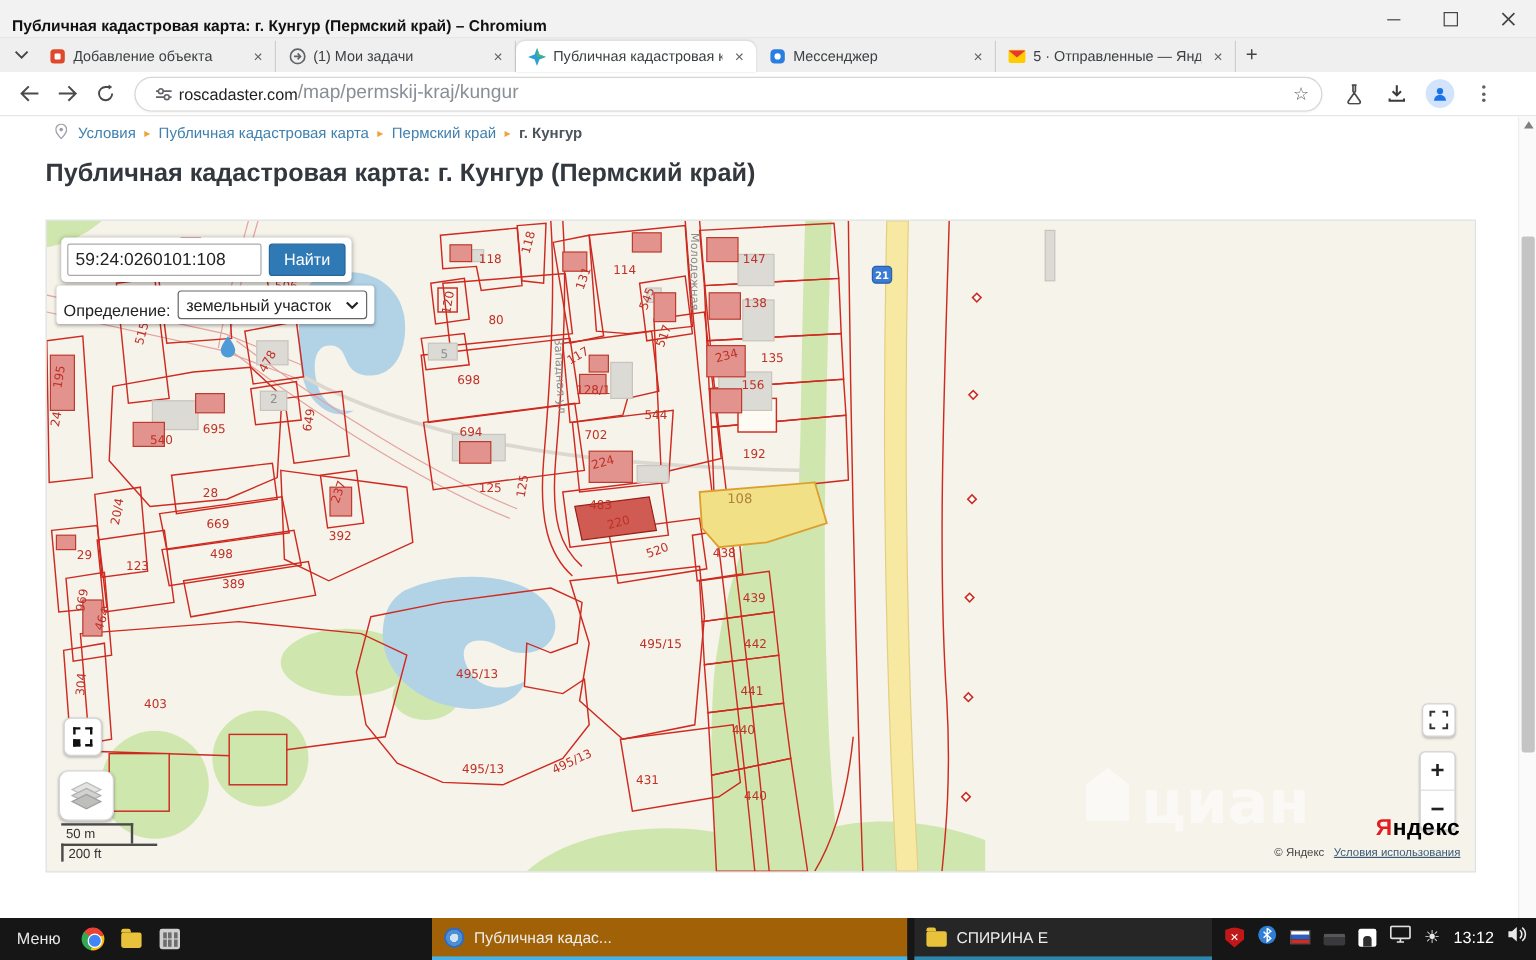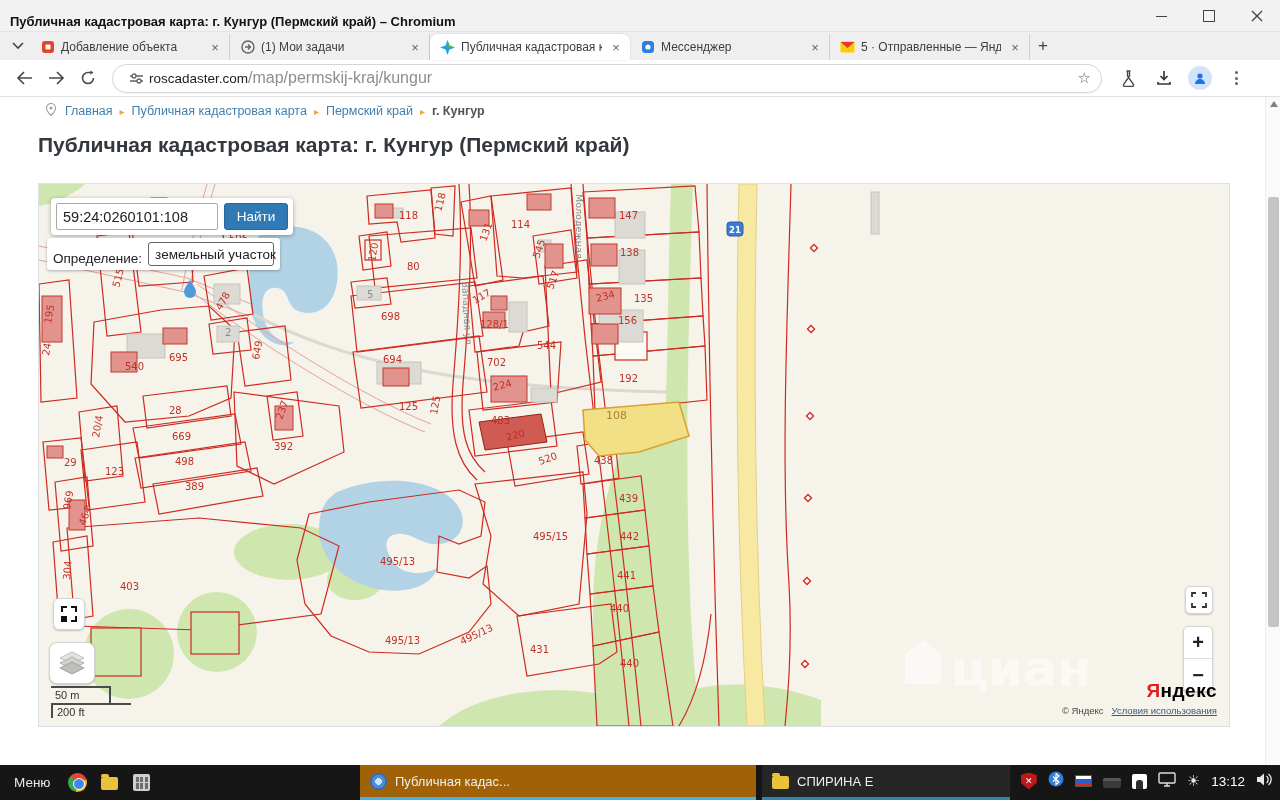--- a/index.html
+++ b/index.html
@@ -54,21 +54,21 @@
   .plbl { font:10px "DejaVu Sans",sans-serif; fill:#bf3127; }
   .plbl.gray { fill:#8d8d8d; }
   .plbl.hl { fill:#ad8136; font-size:11px; }
   .stlbl { font:9.5px "DejaVu Sans",sans-serif; fill:#8a8a8a; }
 
   
   .search-card { position:absolute; left:12px; top:14px; background:#fff; border-radius:4px; padding:5px; display:flex; gap:6px; box-shadow:0 1px 4px rgba(0,0,0,.35); }
   .search-card input { width:162px; height:27px; border:1px solid #a9a9a9; border-radius:2px; font-size:14.5px; padding:0 6px; color:#222; font-family:"Liberation Sans",sans-serif;}
   .btn-find { width:64px; height:27px; background:#2f79b5; border:1px solid #28669a; border-radius:3px; color:#fff; font-size:13.5px; }
   .def-card { position:absolute; left:8px; top:54px; background:#fff; border-radius:3px; padding:4px 6px; display:flex; align-items:flex-end; gap:6px; box-shadow:0 1px 3px rgba(0,0,0,.3); font-size:13.5px; color:#222;}
-  .def-select { width:126px; height:24px; border:1.5px solid #666; border-radius:3px; display:flex; align-items:center; padding:0 6px; font-size:13.5px; gap:4px;}
+  .def-select { width:158px; height:24px; border:1.5px solid #666; border-radius:3px; display:flex; align-items:center; padding:0 6px; font-size:13.5px; gap:4px;}
   .def-select span{flex:1; white-space:nowrap;}
 
   .sq-btn { position:absolute; background:#fff; border:1px solid #d4d4d4; border-radius:6px; box-shadow:0 1px 2px rgba(0,0,0,.2); display:flex; align-items:center; justify-content:center;}
   .measure-btn { left:14px; top:414px; width:32px; height:32px;}
   .measure-glyph { width:16px; height:16px; border:2px dashed #111; position:relative;}
   .measure-glyph::after{content:"";position:absolute;left:-2px;bottom:-2px;width:6px;height:6px;background:#111;}
   .layers-btn { left:10px; top:458px; width:46px; height:42px; border-radius:8px;}
 
   .scale { position:absolute; left:12px; top:502px; font-size:11px; color:#333;}
   .scale .sm { width:60px; border-top:2px solid #4a4a4a; border-right:2px solid #4a4a4a; padding:1px 4px 2px;}
@@ -243,21 +243,21 @@
 
 <div class="content">
 
   <div class="breadcrumb">
     <span class="bc-pin">
       <svg width="10" height="13" viewBox="0 0 10 13">
           <path d="M5 0.5 A4.5 4.5 0 0 1 9.5 5 C9.5 8 5 12.5 5 12.5 C5 12.5 0.5 8 0.5 5 A4.5 4.5 0 0 1 5 0.5 Z" fill="none" stroke="#9aa0a6" stroke-width="1.1"></path>
           <circle cx="5" cy="5" r="1.5" fill="#9aa0a6"></circle>
         </svg>
     </span>
-    <a href="#">Главная</a>
+    <a href="#">Условия</a>
     <span class="sep">▸</span>
     <a href="#">Публичная кадастровая карта</a>
     <span class="sep">▸</span>
     <a href="#">Пермский край</a>
     <span class="sep">▸</span>
     <span class="last">г. Кунгур</span>
   </div>
 
   <h1 class="pagetitle">Публичная кадастровая карта: г. Кунгур (Пермский край)</h1>
 

